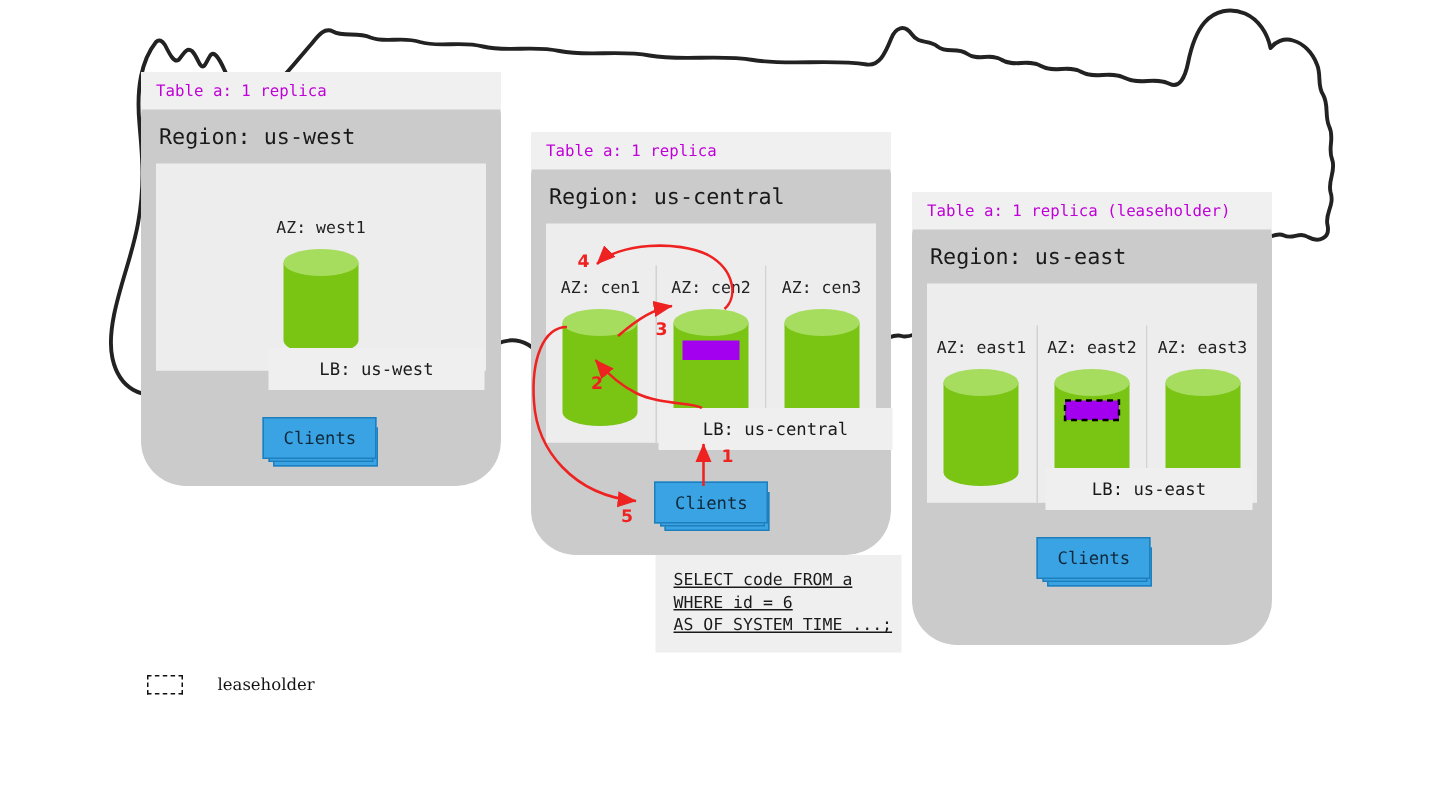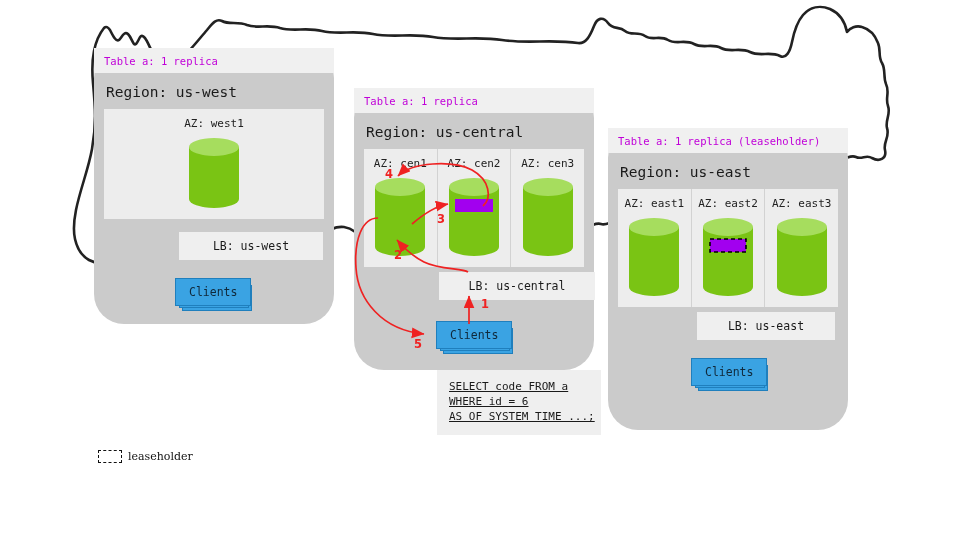--- a/index.html
+++ b/index.html
@@ -14,40 +14,40 @@
   
   #map-layer{position:absolute;left:0;top:0;width:960px;height:540px;z-index:1;}
 
   
   .region-panel{position:absolute;z-index:3;background:#cbcbcb;border-radius:30px;}
   .region-header{background:#f0f0f0;color:#c000d8;font-size:10.5px;
     padding:7px 10px 6px 10px;letter-spacing:0px;white-space:nowrap;}
   .region-title{color:#1a1a1a;font-size:14.5px;padding:11px 0 9px 12px;white-space:nowrap;}
   .az-row{display:flex;background:#ededed;margin:0 10px;}
   .az-cell{flex:1;background:#ededed;border-right:1px solid #d2d2d2;
-    display:flex;flex-direction:column;align-items:center;padding:8px 0 10px 0;}
+    display:flex;flex-direction:column;align-items:center;padding:8px 0 10px 0;margin-top:28px;}
   .az-cell:last-child{border-right:none;}
   .az-label{font-size:11px;color:#222;margin-bottom:7px;white-space:nowrap;}
 
   
   .lb-box{position:absolute;background:#efefef;color:#1a1a1a;font-size:11.5px;
     padding:7px 14px;white-space:nowrap;z-index:4;text-align:center;margin-left:23px;}
 
   
   .clients{position:absolute;z-index:4;}
   .clients .layer{position:absolute;background:#3aa3e3;border:1.2px solid #1f7fbd;}
   .clients .top{position:relative;background:#3aa3e3;border:1.2px solid #1f7fbd;
     color:#10293b;font-size:11.5px;padding:6px 13px;white-space:nowrap;text-align:center;}
 
   
   .sql-box{position:absolute;background:#efefef;color:#1a1a1a;font-size:11px;
     line-height:1.38;padding:9px 12px 10px 12px;white-space:pre;z-index:4;}
 
   
-  .legend{position:absolute;z-index:5;display:flex;align-items:flex-end;gap:6px;}
+  .legend{position:absolute;z-index:5;display:flex;align-items:flex-end;gap:23px;}
   .legend-swatch{width:22px;height:11px;border:1.6px dashed #111;background:transparent;}
   .legend-text{font-family:"DejaVu Serif","Liberation Serif",serif;font-size:11px;color:#111;}
 
   
   #arrow-layer{position:absolute;left:0;top:0;width:960px;height:540px;z-index:6;
     pointer-events:none;}
   .arrow-num{position:absolute;color:#ef2222;font-size:11.5px;font-weight:bold;z-index:7;
     font-family:"DejaVu Sans","Liberation Sans",sans-serif;}
 </style>
 </head>

